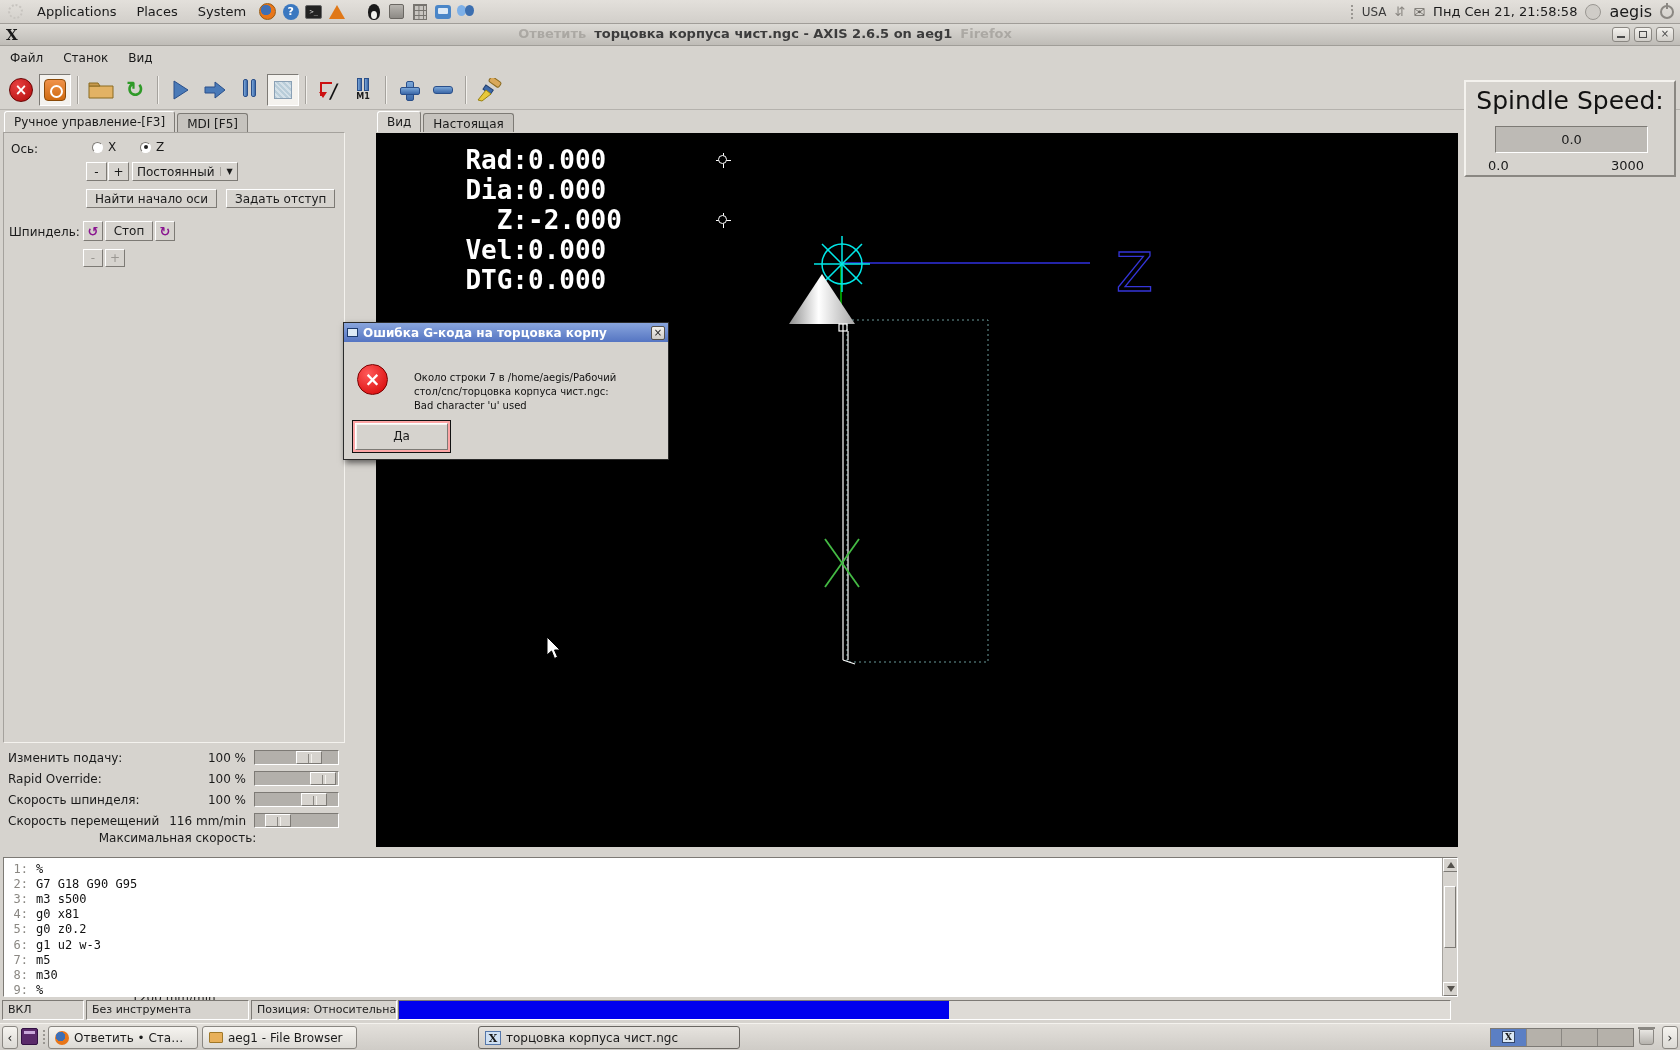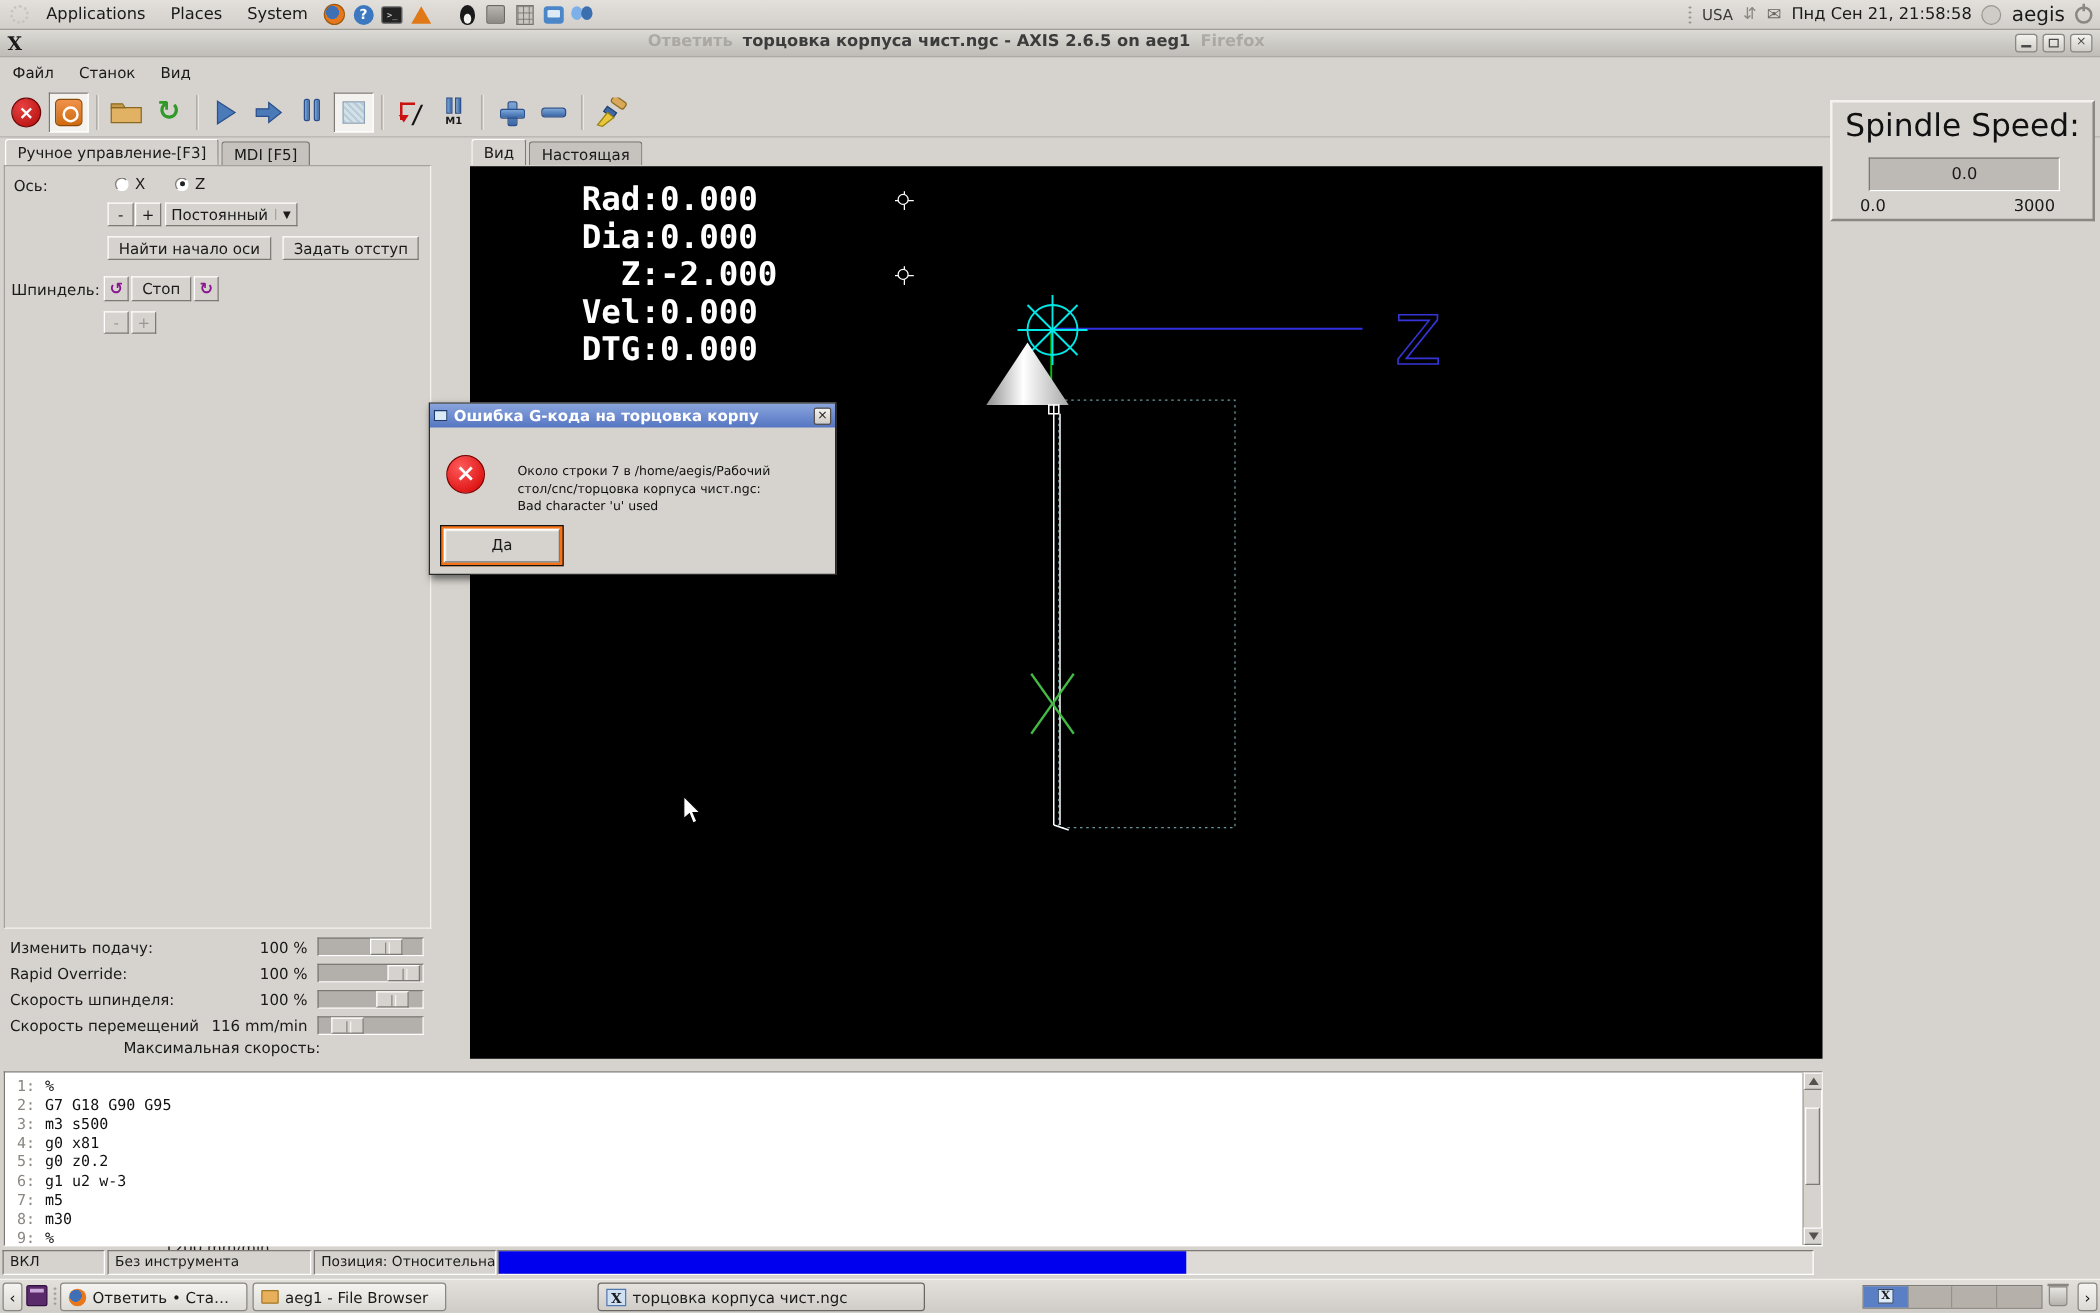--- a/index.html
+++ b/index.html
@@ -156,21 +156,21 @@
   .tb-handle { position:absolute; left:42px; top:5px; width:4px; height:16px; background-image:radial-gradient(#9a9792 1px, transparent 1px); background-size:4px 4px; }
 
   
   #dialog { position:absolute; left:343px; top:322px; width:326px; height:138px; background:#d6d3ce; border:1px solid #2a2a2a; box-shadow:2px 3px 6px rgba(0,0,0,.55); z-index:10; }
   #dialog-title { height:19px; background:linear-gradient(#89a5dd,#5575c2); display:flex; align-items:center; padding:0 3px; gap:5px; }
   #dialog-title .dt-icon { width:11px; height:9px; background:#dce9f6; border:1px solid #1c3a6e; }
   #dialog-title .dt-text { color:#fff; font-weight:bold; font-size:12px; white-space:nowrap; overflow:hidden; flex:1; }
   #dialog-close { width:14px; height:14px; background:linear-gradient(#f4f2ee,#cfccc7); border:1px solid #55524d; border-radius:2px; font-size:10px; line-height:12px; text-align:center; color:#222; }
   .err-icon { position:absolute; left:13px; top:41px; width:31px; height:31px; border-radius:50%; background:radial-gradient(circle at 35% 30%, #ff5a5a, #d40000); border:1px solid #7a0000; color:#fff; font-weight:bold; font-size:19px; text-align:center; line-height:29px; }
   #dialog-msg { position:absolute; left:70px; top:48px; width:248px; font-size:10px; line-height:14px; color:#111; }
-  #dialog-ok-ring { position:absolute; left:8px; top:97px; width:99px; height:33px; border:1px solid #111; background:#f97316; }
+  #dialog-ok-ring { position:absolute; left:8px; top:97px; width:99px; height:33px; border:1px solid #111; background:#fca5a5; }
   #dialog-ok { position:absolute; left:2px; top:2px; width:93px; height:27px; background:#d6d3ce; border:1px solid; border-color:#ffffff #7d7a75 #7d7a75 #ffffff; box-shadow:inset 1px 1px 0 #f4f2ee; text-align:center; line-height:25px; font-size:12px; }
 
   
   #cursor { position:absolute; left:546px; top:636px; z-index:20; }
 </style>
 </head>
 <body>
 
 <div id="top-panel">
   <span class="launcher">

